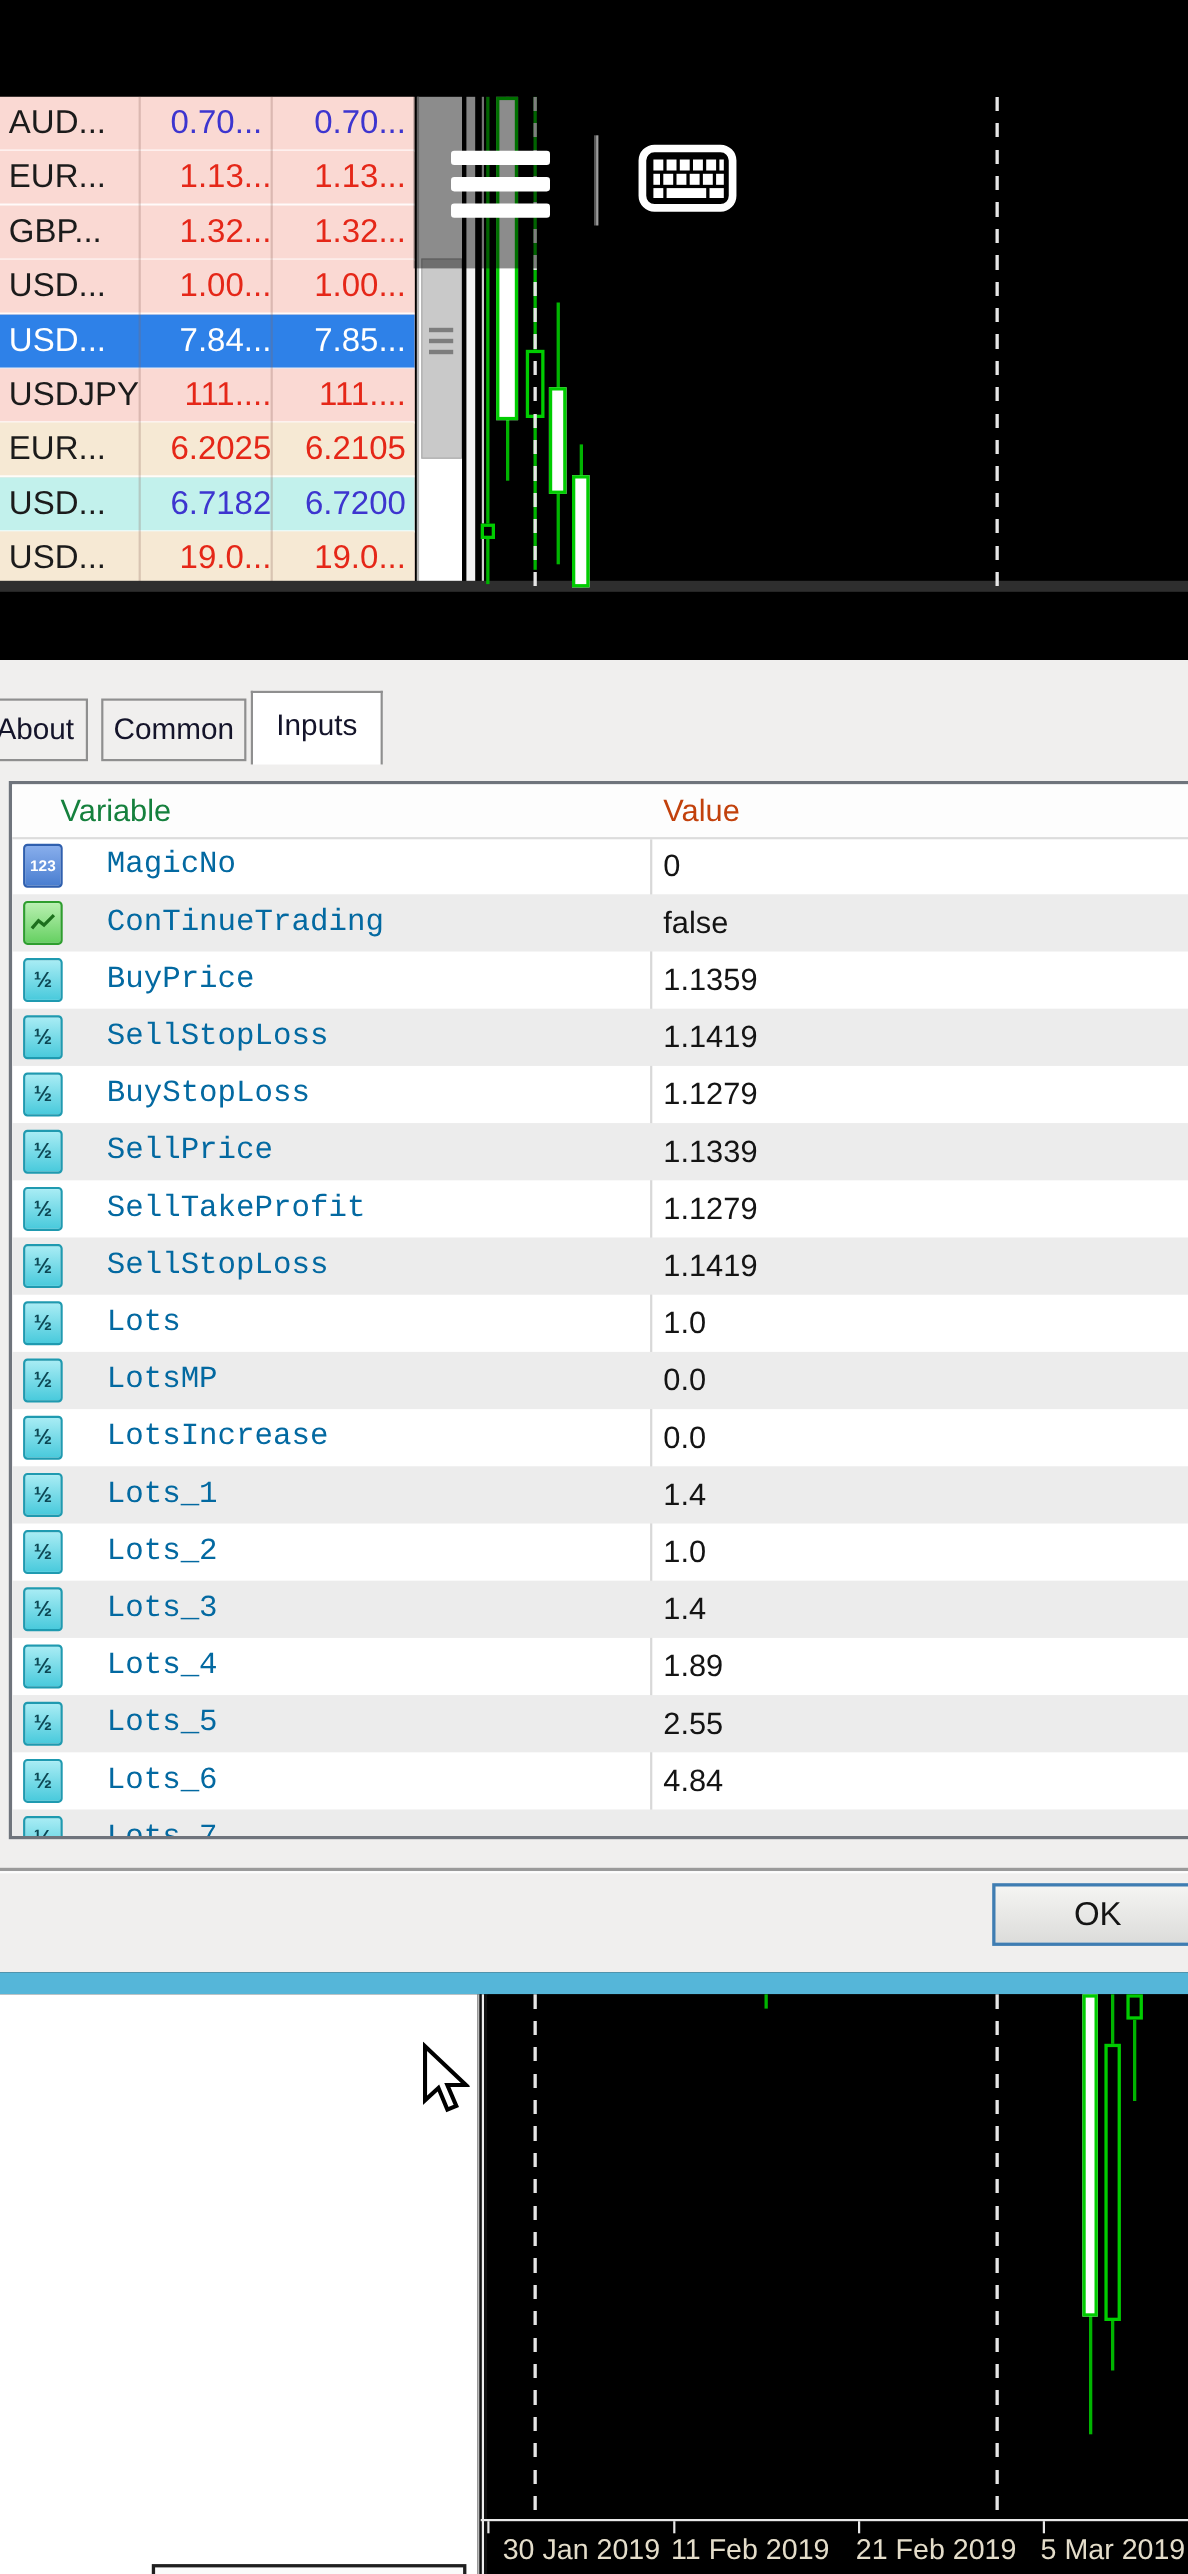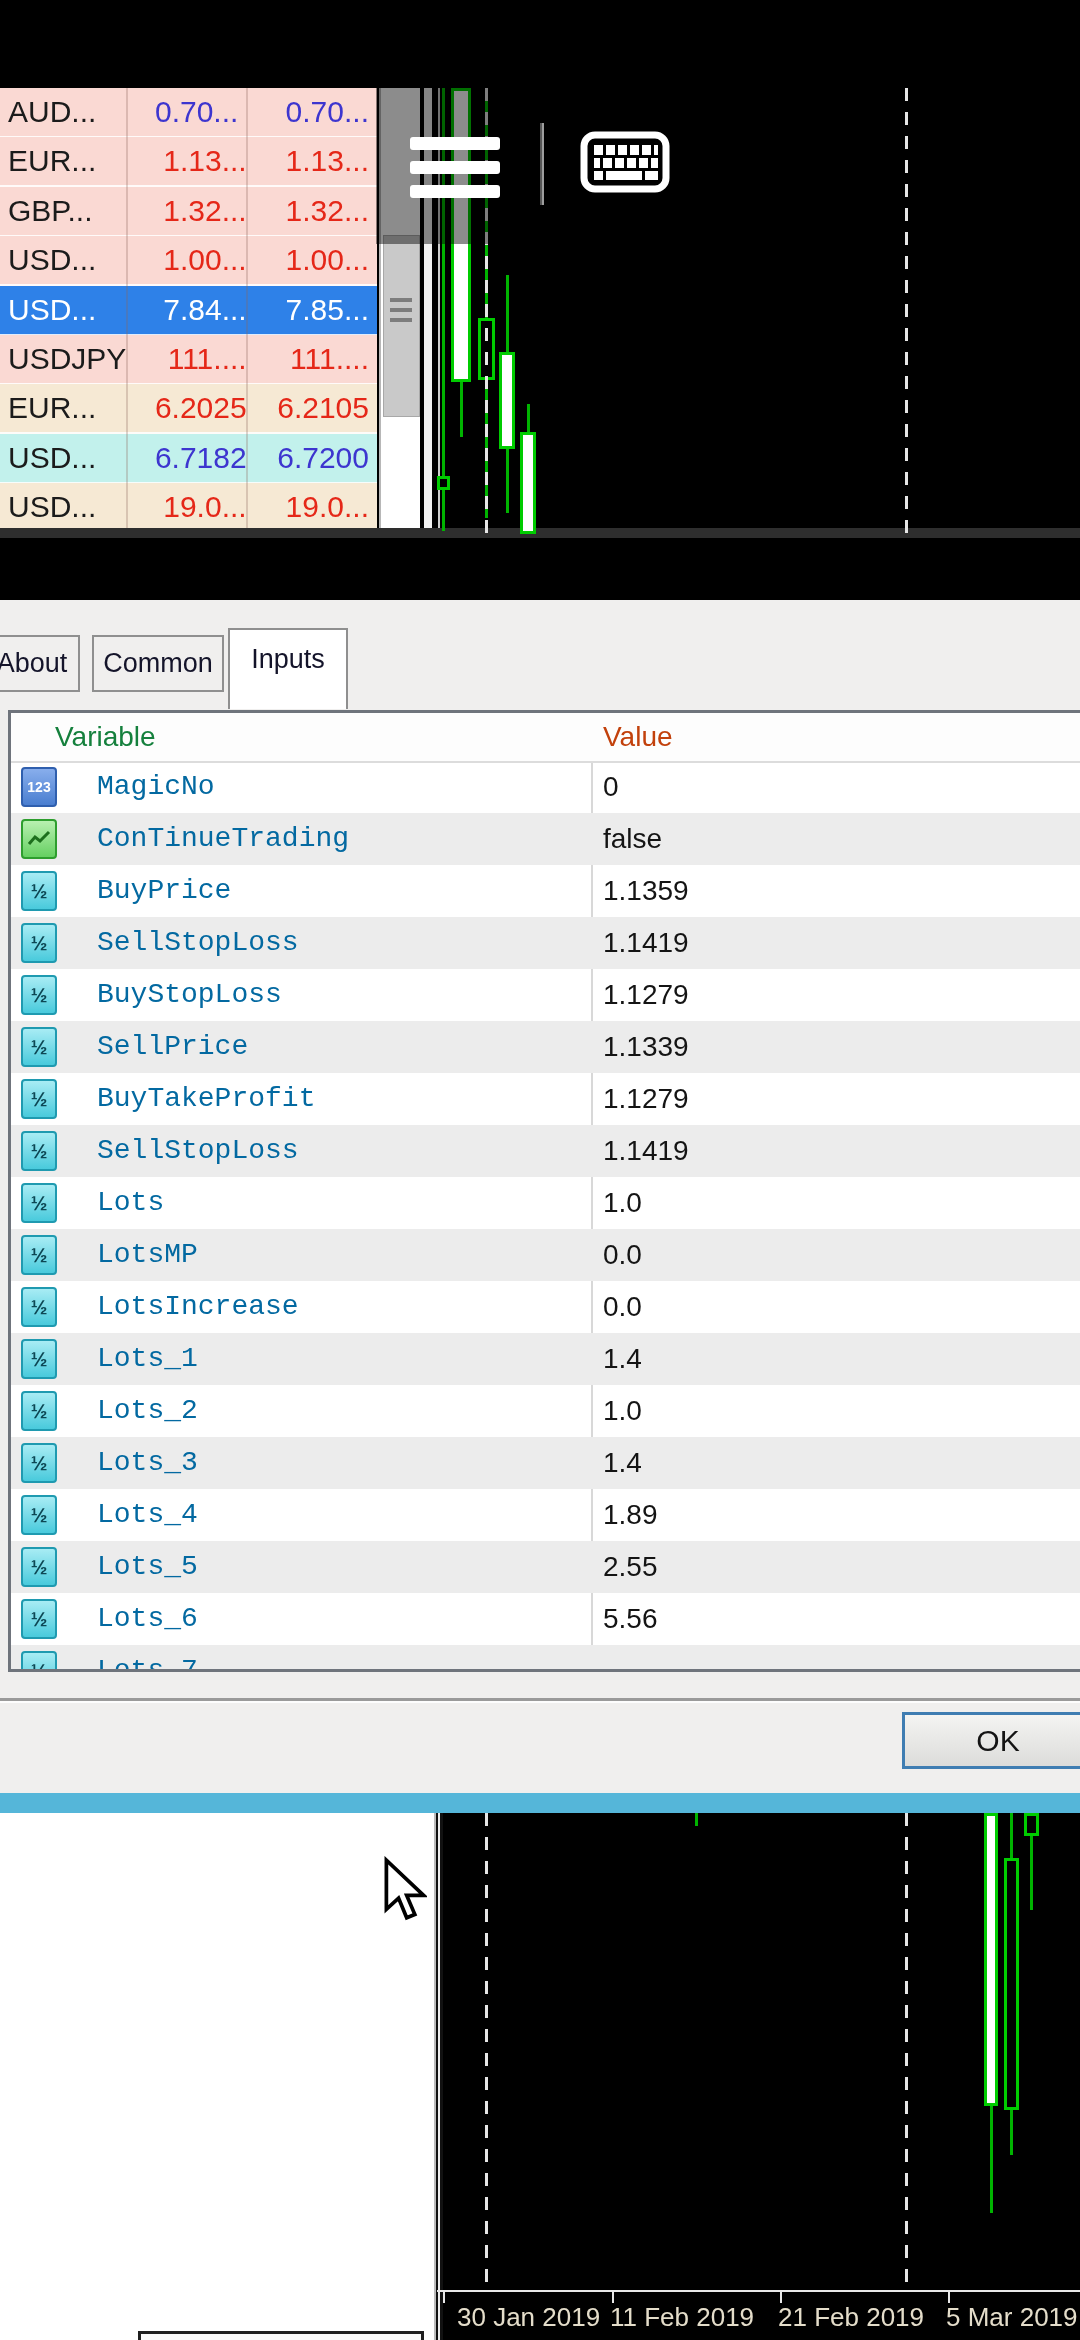--- a/index.html
+++ b/index.html
@@ -42,21 +42,21 @@
   
   #mw-bottom-line{left:0;top:528px;width:1080px;height:10px;background:#2e2e2e;}
   #titlebar{left:0;top:538px;width:1080px;height:62px;background:#55b6d9;}
   #titlebar span{position:absolute;left:425px;top:0;line-height:62px;font-size:34px;color:#0e2a33;white-space:nowrap;}
 
   
   #dialog{left:0;top:600px;width:1080px;height:1193px;background:#f0efee;}
   .tab{position:absolute;box-sizing:border-box;border:2px solid #8f8f8f;background:#f0efee;
        font-size:27px;color:#14142a;text-align:center;}
   .tab.inactive{top:35px;height:57px;line-height:53px;}
-  .tab.active{top:28px;height:81px;line-height:58px;background:#ffffff;border-bottom:none;z-index:2;}
+  .tab.active{top:28px;height:67px;line-height:58px;background:#ffffff;border-bottom:none;z-index:2;}
 
   #param-table{position:absolute;left:8px;top:110px;width:1082px;height:962px;background:#ffffff;
                border:3px solid #6f747c;box-sizing:border-box;overflow:hidden;}
   #col-divider{position:absolute;left:580px;top:0;width:2px;height:962px;background:#d8d8d8;}
   #tbl-header{position:absolute;left:0;top:0;width:1082px;height:48px;border-bottom:2px solid #dcdcdc;background:#fdfdfd;}
   #tbl-header .h1{position:absolute;left:44px;top:8px;font-size:28px;color:#15803d;}
   #tbl-header .h2{position:absolute;left:592px;top:8px;font-size:28px;color:#c2410c;}
   .p-row{position:absolute;left:0;width:1082px;height:52px;}
   .p-row.alt{background:#ececec;}
   .p-name{position:absolute;left:86px;top:10px;font-size:28px;color:#0369a1;white-space:nowrap;font-family:Liberation Mono, monospace;}
@@ -219,21 +219,21 @@
             <span class="p-name">BuyStopLoss</span>
             <span class="p-val">1.1279</span>
           </div>
           <div class="p-row alt" style="top: 308px;">
             <span class="p-icon half">½</span>
             <span class="p-name">SellPrice</span>
             <span class="p-val">1.1339</span>
           </div>
           <div class="p-row" style="top: 360px;">
             <span class="p-icon half">½</span>
-            <span class="p-name">BuyTakeProfit</span>
+            <span class="p-name">SellTakeProfit</span>
             <span class="p-val">1.1279</span>
           </div>
           <div class="p-row alt" style="top: 412px;">
             <span class="p-icon half">½</span>
             <span class="p-name">SellStopLoss</span>
             <span class="p-val">1.1419</span>
           </div>
           <div class="p-row" style="top: 464px;">
             <span class="p-icon half">½</span>
             <span class="p-name">Lots</span>
@@ -270,21 +270,21 @@
             <span class="p-val">1.89</span>
           </div>
           <div class="p-row alt" style="top: 828px;">
             <span class="p-icon half">½</span>
             <span class="p-name">Lots_5</span>
             <span class="p-val">2.55</span>
           </div>
           <div class="p-row" style="top: 880px;">
             <span class="p-icon half">½</span>
             <span class="p-name">Lots_6</span>
-            <span class="p-val">5.56</span>
+            <span class="p-val">4.84</span>
           </div>
           <div class="p-row alt" style="top: 932px;">
             <span class="p-icon half">½</span>
             <span class="p-name">Lots_7</span>
             <span class="p-val"></span>
           </div>
         </div>
     </div>
   </div>
 

